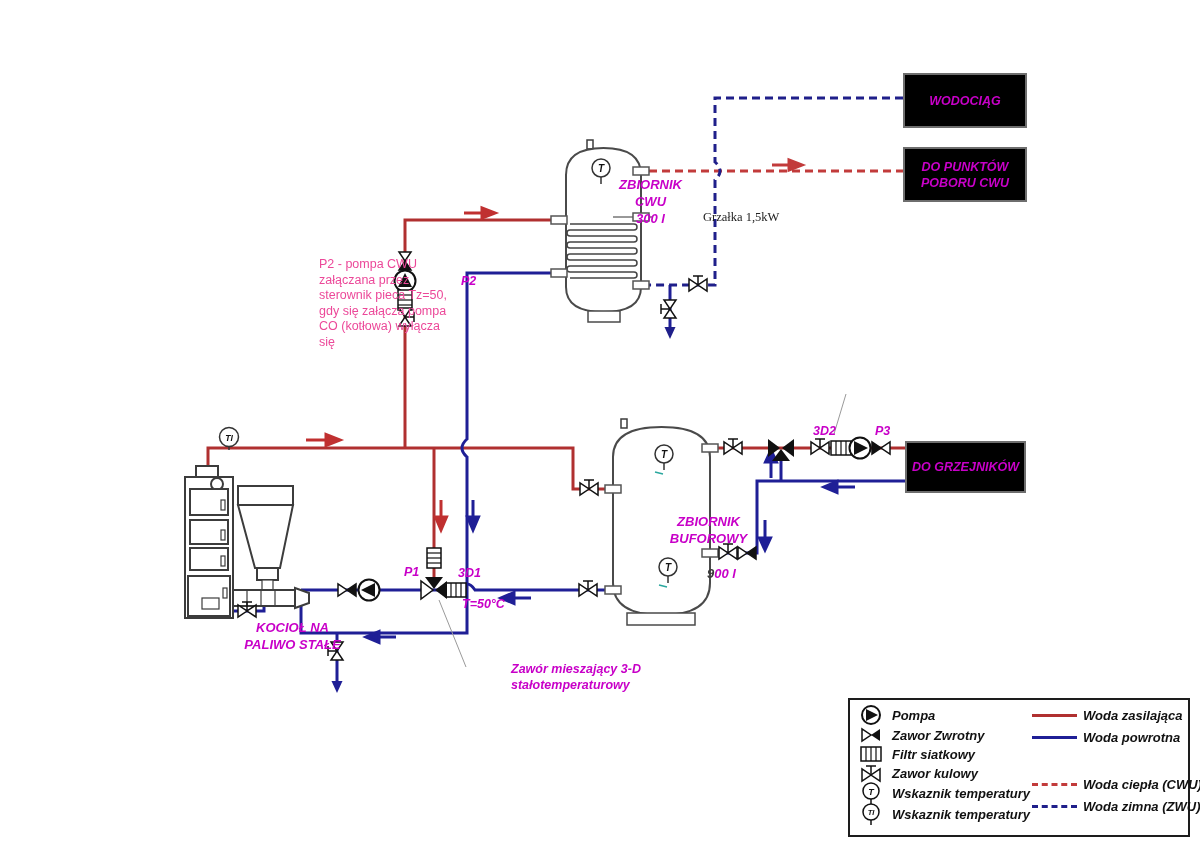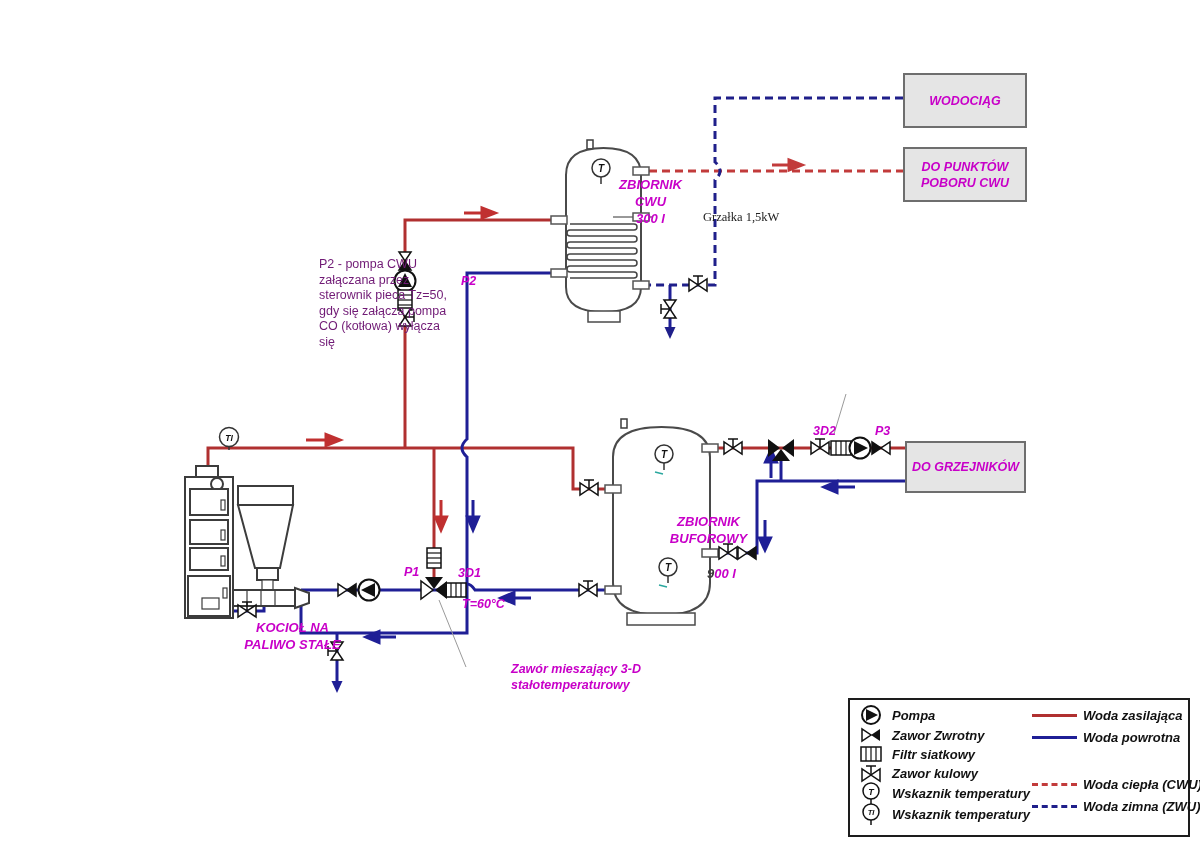--- a/index.html
+++ b/index.html
@@ -2,25 +2,25 @@
 <html><head>
 <meta charset="utf-8">
 <style>
   html,body{margin:0;padding:0;background:#fff;}
   .canvas{position:relative;width:1200px;height:849px;background:#fff;overflow:hidden;
           font-family:"Liberation Sans",sans-serif;}
   .abs{position:absolute;}
   .lbl{position:absolute;white-space:pre-line;padding-left:47px;}
   .magenta{color:#c800c8;font-weight:700;font-style:italic;}
   .comp-lbl{font-size:12.5px;color:#c800c8;font-weight:700;font-style:italic;}
-  .outbox{position:absolute;border:2px solid #6e6e6e;background:#e5e5e5;display:flex;
+  .outbox{position:absolute;border:2px solid #6e6e6e;background:#000000;display:flex;
           align-items:center;justify-content:center;text-align:center;}
   .outbox span{font-size:12.5px;white-space:pre-line;line-height:16px;}
   .note{font-size:12.5px;line-height:15.5px;}
-  .p2note{color:#701a75;}
+  .p2note{color:#ec4899;}
   .p3box{position:absolute;border:1.6px solid #a05050;background:#fff;color:#9e3a3a;
          font-size:12px;line-height:14.5px;padding:4px 6px;white-space:pre-line;}
   .tanklbl{font-size:13px;line-height:17px;text-align:center;}
   .legend{position:absolute;left:848px;top:698px;width:338px;height:135px;
           border:2px solid #1d1d1d;background:#fff;}
   .lrow{position:absolute;display:flex;align-items:center;gap:6px;}
   .lrow .txt{font-size:13px;font-weight:700;font-style:italic;color:#111;white-space:nowrap;}
   .lsample{width:45px;height:0;}
   .solid-red{border-top:3px solid #b03030;}
   .solid-blue{border-top:3px solid #1f1f96;}
@@ -274,21 +274,21 @@
 BUFOROWY</div>
   <div class="lbl tanklbl" style="left:613px;top:548px;width:97px;font-weight:700;font-style:italic;margin-left:13px;">
     <span style="color:#3a3a3a;">9</span><span class="magenta">00 l</span>
   </div>
 
   <div class="lbl magenta tanklbl" style="left:173px;top:619px;width:145px;">KOCIOŁ NA
 PALIWO STAŁE</div>
 
   <div class="lbl" style="left:656px;top:210px;font-size:12.5px;color:#222;font-family:Liberation Serif, serif;">Grzałka 1,5kW</div>
 
-  <div class="lbl comp-lbl" style="left:415px;top:597px;">T=60°C</div>
+  <div class="lbl comp-lbl" style="left:415px;top:597px;">T=50°C</div>
 
   <div class="lbl magenta" style="left:464px;top:661px;width:140px;font-size:12.5px;line-height:16px;font-style:italic;">Zawór mieszający 3-D
 stałotemperaturowy</div>
 
   <div class="lbl comp-lbl" style="left:414px;top:274px;">P2</div>
   <div class="lbl comp-lbl" style="left:357px;top:565px;">P1</div>
   <div class="lbl comp-lbl" style="left:411px;top:566px;">3D1</div>
   <div class="lbl comp-lbl" style="left:766px;top:424px;">3D2</div>
   <div class="lbl comp-lbl" style="left:828px;top:424px;">P3</div>
 

